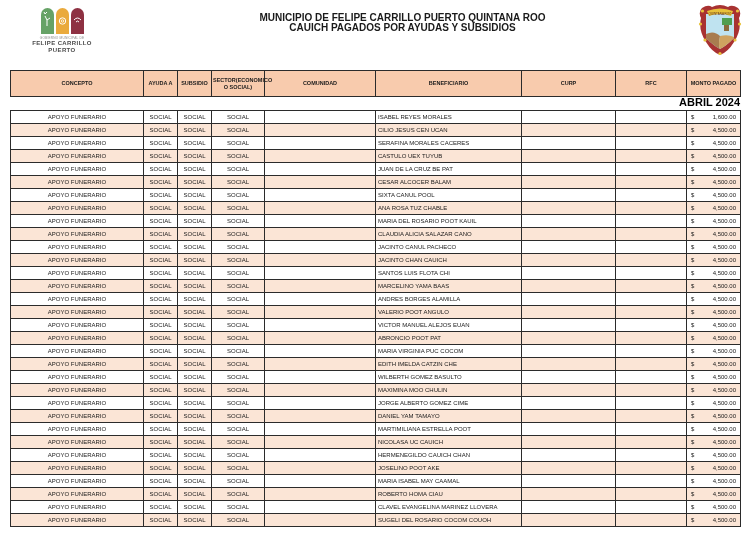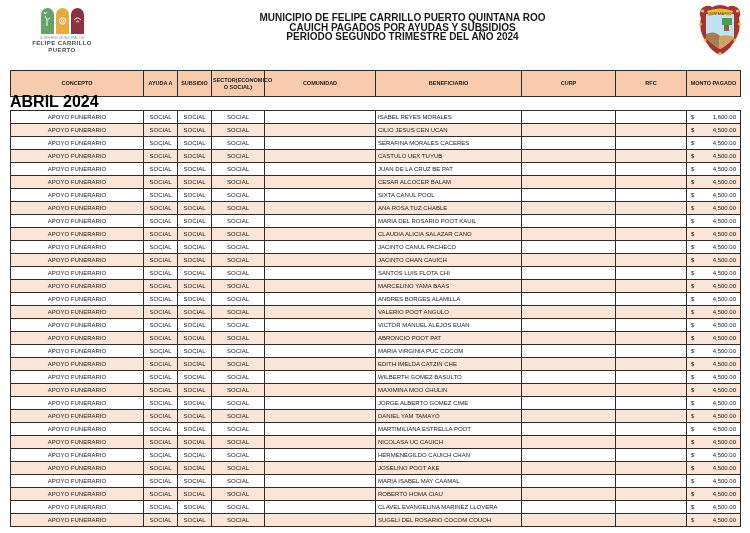--- a/index.html
+++ b/index.html
@@ -20,21 +20,21 @@
 
   .crest { position:absolute; right:8px; top:4px; width:44px; height:52px; }
 
   
   table { border-collapse:collapse; table-layout:fixed; width:730px; }
   .header-table { position:absolute; top:70px; left:10px; }
   .header-table th { background:#f8cbad; border:1px solid #2b2b2b; height:26px;
                      font-size:5.5px; font-weight:bold; color:#1a1a1a; text-align:center;
                      vertical-align:middle; padding:0 1px; line-height:6.5px; }
   .abril-band { position:absolute; top:94px; left:10px; width:730px; height:16px;
-                text-align:left; font-size:16px; font-weight:bold; color:#000; line-height:16px; }
+                text-align:right; font-size:11px; font-weight:bold; color:#000; line-height:16px; }
   .data-table { position:absolute; top:110px; left:10px; }
   .data-table td { border:1px solid #2b2b2b; height:13px; font-size:6px; color:#1a1a1a;
                    vertical-align:middle; padding:0 2px; overflow:hidden; white-space:nowrap; }
   .data-table tr.alt td { background:#fbe5d6; }
   .cell-concepto, .cell-center { text-align:center; }
   .cell-left { text-align:left; }
   .cell-monto .monto-wrap { display:flex; justify-content:space-between; align-items:center; padding:0 2px; }
 
   col.c-concepto { width:133px; } col.c-ayuda { width:34px; } col.c-subsidio { width:34px; }
   col.c-sector { width:53px; } col.c-comunidad { width:111px; } col.c-beneficiario { width:146px; }
@@ -65,21 +65,20 @@
       </div>
     </div>
     <div class="logo-micro">GOBIERNO MUNICIPAL DE</div>
     <div class="logo-name">FELIPE CARRILLO</div>
     <div class="logo-name">PUERTO</div>
   </div>
 
   <div class="title-block">
     <div>MUNICIPIO DE FELIPE CARRILLO PUERTO QUINTANA ROO</div>
     <div>CAUICH PAGADOS POR AYUDAS Y SUBSIDIOS</div>
-    <div>PERIODO SEGUNDO TRIMESTRE DEL AÑO 2024</div>
   </div>
 
   <div class="crest">
     <svg viewBox="0 0 44 52" width="44" height="52">
       <path d="M4 4 Q10 0 14 3 Q22 -1 30 3 Q34 0 40 4 Q44 8 41 14 Q44 26 36 38 Q30 48 22 51 Q14 48 8 38 Q0 26 3 14 Q0 8 4 4 Z" fill="#a83232"></path>
       <path d="M8 10 h28 v24 Q28 42 22 45 Q16 42 8 34 Z" fill="#bfe3f0"></path>
       <path d="M9 7 Q22 2 35 7 L33 12 Q22 8 11 12 Z" fill="#e8c23a"></path>
       <text x="22" y="10.5" font-size="3" text-anchor="middle" fill="#5a2a1a" font-family="Liberation Sans, sans-serif">QUINTANA ROO</text>
       <rect x="24" y="14" width="10" height="7" fill="#4f9e4f"></rect>
       <rect x="26" y="21" width="5" height="6" fill="#8a6a3a"></rect>

